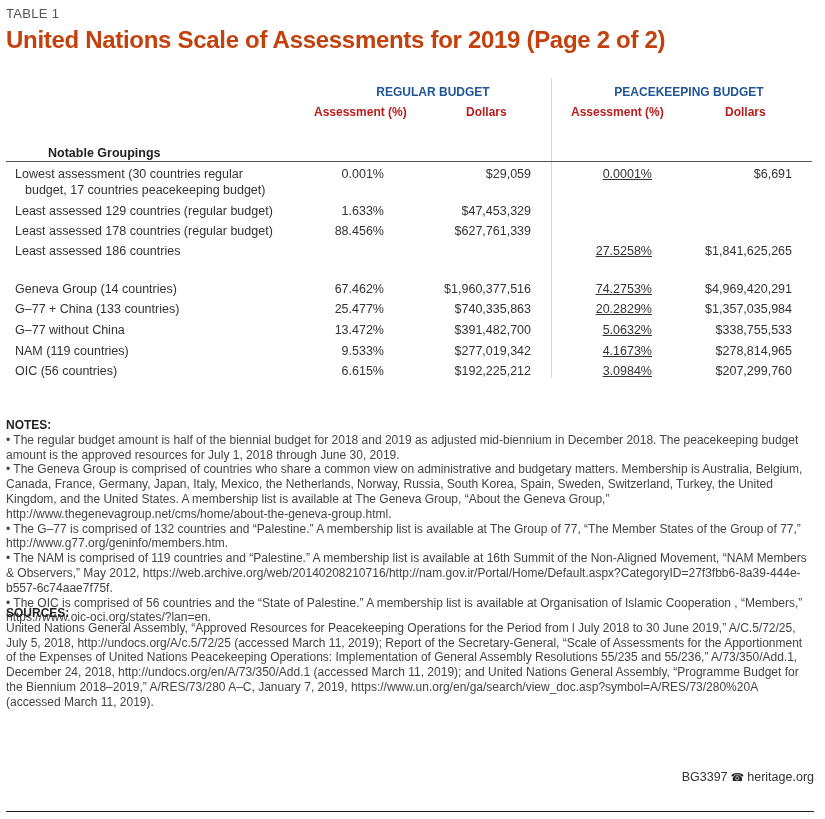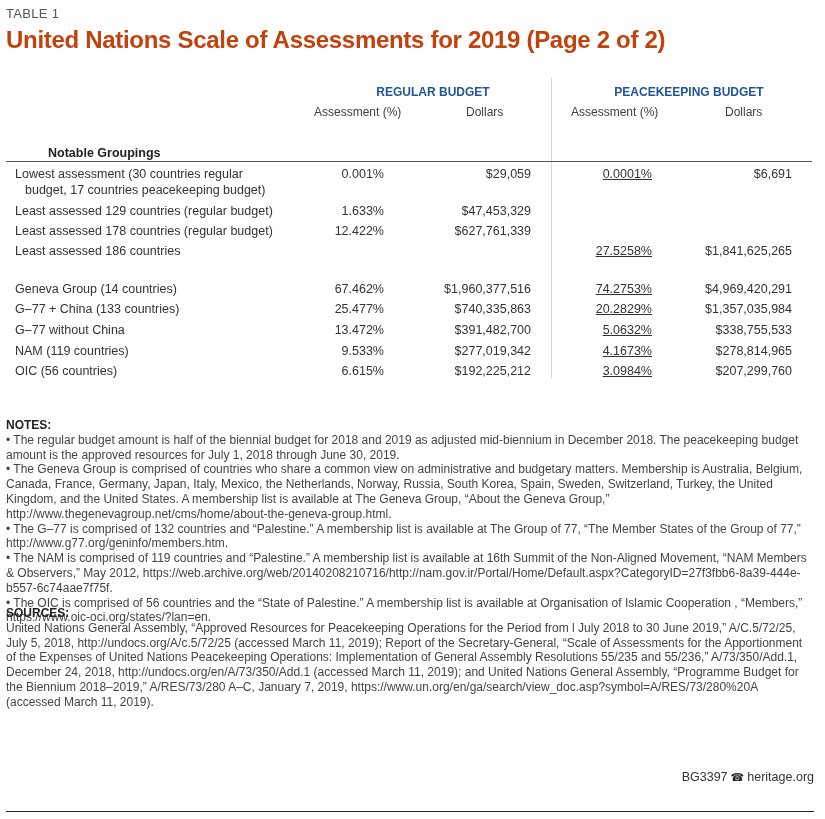--- a/index.html
+++ b/index.html
@@ -1,20 +1,20 @@
 <!DOCTYPE html>
 <html><head>
 <meta charset="utf-8">
 <style>
   html, body { margin: 0; padding: 0; background: #ffffff; }
   body { width: 825px; height: 819px; position: relative; overflow: hidden; color: #222; font-family: "Liberation Sans", sans-serif; }
   .kicker { position: absolute; left: 6px; top: 6px; font-size: 13px; color: #555; letter-spacing: 0.3px; }
   .title { position: absolute; left: 6px; top: 26px; font-size: 24px; font-weight: bold; color: #c2410c; letter-spacing: -0.3px; }
   .grp-head { position: absolute; top: 85px; font-size: 12px; font-weight: bold; color: #1f5596; text-align: center; }
-  .col-head { position: absolute; top: 105px; font-size: 12px; font-weight: normal; color: #404040; }
+  .col-head { position: absolute; top: 105px; font-size: 12px; font-weight: bold; color: #b91c1c; }
   .vline { position: absolute; left: 551px; top: 78px; width: 1px; height: 300px; background: #d6d6d6; }
   .notable { position: absolute; left: 16px; top: 146px; font-size: 12.5px; font-weight: bold; color: #222; padding-left: 32px; }
   .hrule { position: absolute; left: 6px; top: 161px; width: 806px; height: 1px; background: #555; }
   .row { position: absolute; left: 0; width: 825px; font-size: 12.5px; color: #333; }
   .row .label { position: absolute; left: 15px; width: 300px; line-height: 16px; }
   .row .label .l2 { display: block; padding-left: 10px; }
   .row .c { position: absolute; line-height: 16px; text-align: right; }
   .c1 { right: 441px; }  
   .c2 { right: 294px; }  
   .c3 { right: 173px; text-decoration: underline; }  
@@ -58,21 +58,21 @@
     </div>
     <div class="row" style="top: 203px;">
       <div class="label"><span>Least assessed 129 countries (regular budget)</span></div>
       <div class="c c1">1.633%</div>
       <div class="c c2">$47,453,329</div>
       <div class="c c3"></div>
       <div class="c c4"></div>
     </div>
     <div class="row" style="top: 223px;">
       <div class="label"><span>Least assessed 178 countries (regular budget)</span></div>
-      <div class="c c1">12.422%</div>
+      <div class="c c1">88.456%</div>
       <div class="c c2">$627,761,339</div>
       <div class="c c3"></div>
       <div class="c c4"></div>
     </div>
     <div class="row" style="top: 243px;">
       <div class="label"><span>Least assessed 186 countries</span></div>
       <div class="c c1"></div>
       <div class="c c2"></div>
       <div class="c c3">27.5258%</div>
       <div class="c c4">$1,841,625,265</div>

